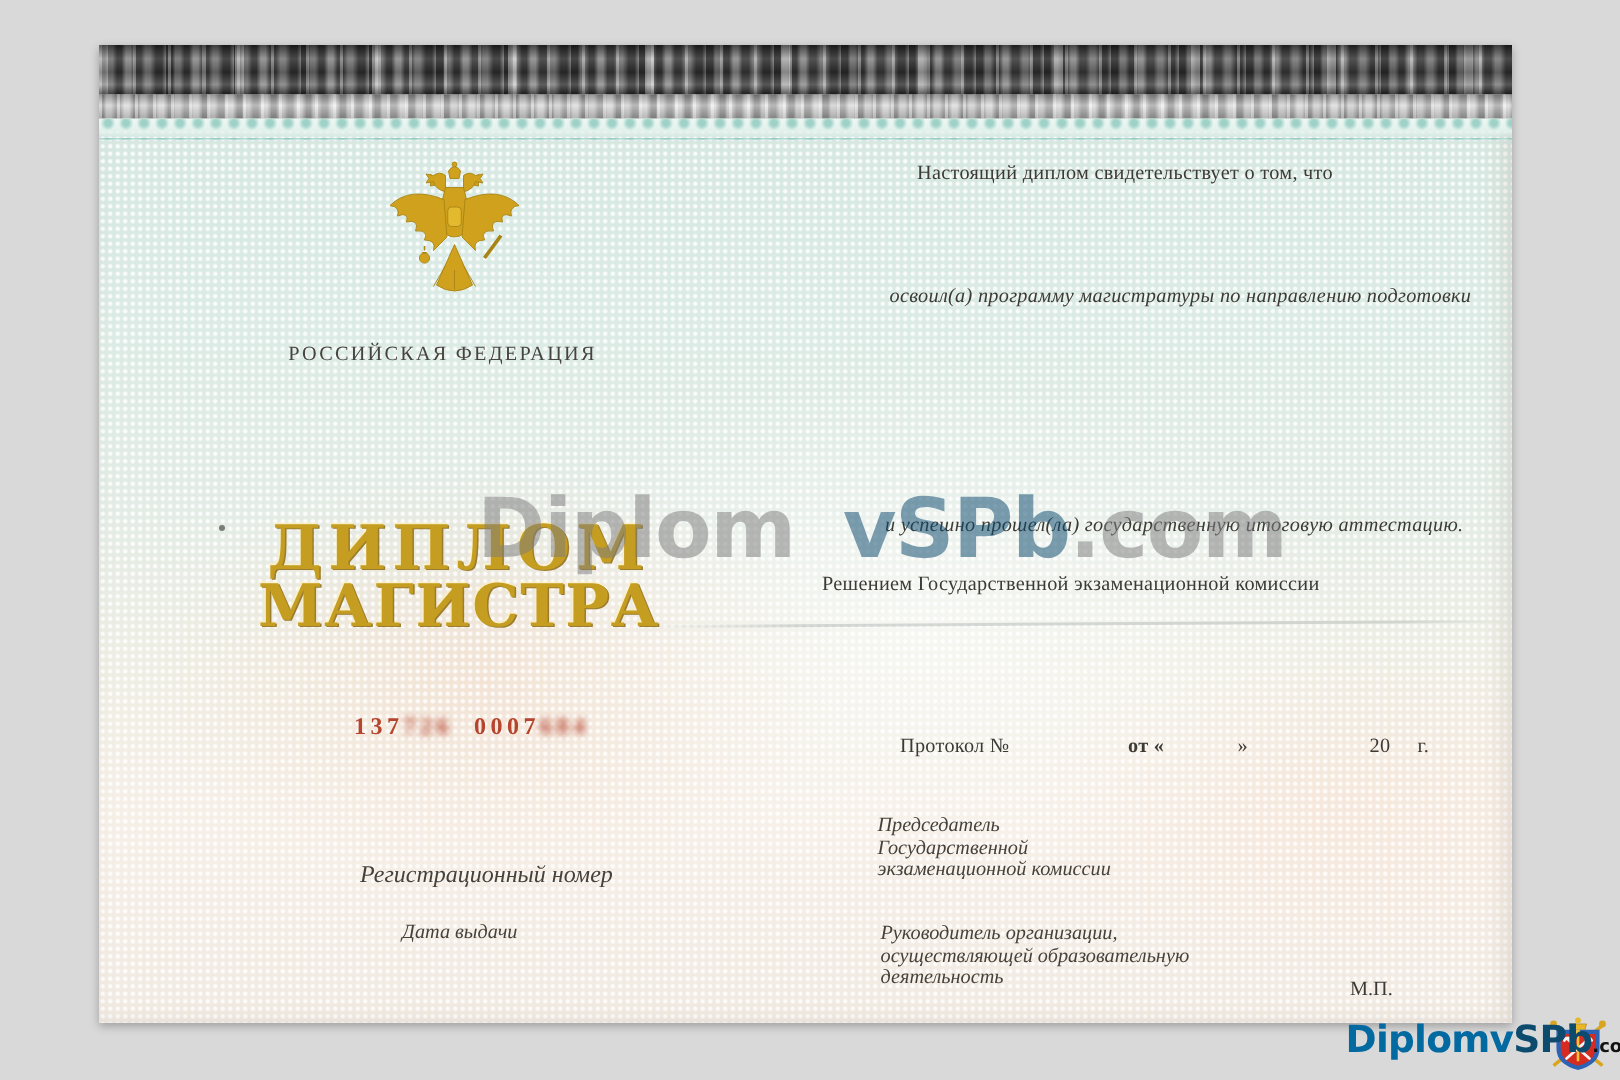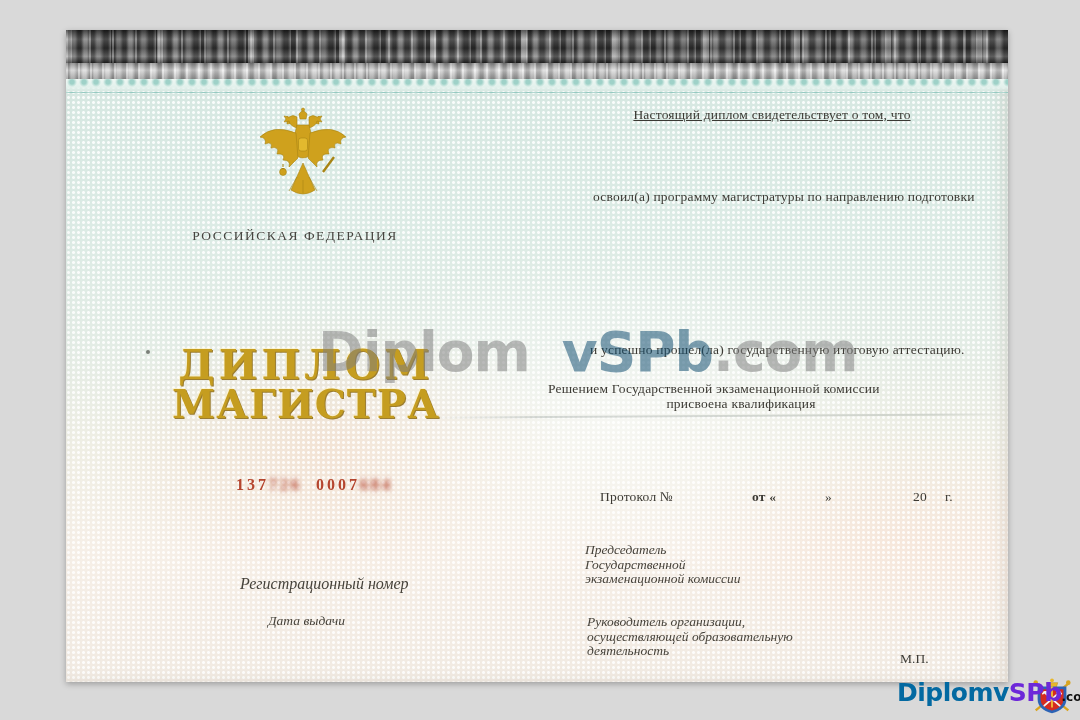--- a/index.html
+++ b/index.html
@@ -32,21 +32,21 @@
       repeating-linear-gradient(90deg,#8f8f8f 0 3px,#c9c9c9 5px 8px,#9a9a9a 11px 14px,#d6d6d6 17px 20px,#969696 23px 23px);
   }
   .band-scallop{position:absolute;left:0;top:49px;width:100%;height:13px;
     background-image:
       radial-gradient(circle at 6px 3px, rgba(150,205,195,0.9) 2px, rgba(150,205,195,0) 5px),
       linear-gradient(180deg,#eef7f3 0%,#e2f1ec 60%, rgba(226,241,236,0) 100%);
     background-size:12px 13px,auto;
     border-bottom:1px solid rgba(130,190,180,0.55);
   }
   .doc-text{color:#3c3a34;font-size:13.5px;letter-spacing:0.2px;}
-  .nowrap{white-space:nowrap;}
+  .nowrap{white-space:nowrap;font-style:italic;}
   .italic{font-style:italic;color:#46423a;}
 
   .eagle{position:absolute;left:187px;top:76px;}
   .country{position:absolute;left:94px;top:198px;width:270px;text-align:center;
     font-size:13.5px;letter-spacing:1.5px;color:#46443f;}
 
   .title{position:absolute;left:104px;top:315px;width:272px;text-align:center;
     color:#c59d20;font-family:"DejaVu Serif","Liberation Serif",serif;font-weight:bold;
     text-shadow:1px 1px 0 rgba(140,105,15,0.85), -1px -1px 0 rgba(255,240,185,0.55);}
   .title-line1{font-size:41px;letter-spacing:4px;line-height:40px;}
@@ -55,21 +55,21 @@
   .serial{position:absolute;left:170px;top:446px;font-weight:bold;font-size:16px;
     letter-spacing:3px;color:#b5452e;}
   .serial .blurred{filter:blur(2.4px);}
   .serial .gap{display:inline-block;width:14px;}
 
   .doc-type{position:absolute;left:76px;top:493px;font-size:14px;font-weight:600;
     letter-spacing:1.2px;color:#3b3831;white-space:nowrap;}
   .reg-label{position:absolute;left:174px;top:545px;font-size:16px;}
   .date-label{position:absolute;left:202px;top:583px;font-size:13.5px;}
 
-  .intro{position:absolute;left:470px;top:77px;width:472px;text-align:center;text-decoration:underline;}
+  .intro{position:absolute;left:448px;top:77px;width:472px;text-align:center;}
   .program{position:absolute;left:527px;top:159px;}
   .attestation{position:absolute;left:524px;top:312px;}
   .commission1{position:absolute;left:482px;top:351px;width:470px;text-align:left;}
   .commission2{position:absolute;left:480px;top:366px;width:390px;text-align:center;}
 
   .protocol-label{position:absolute;left:534px;top:459px;}
   .protocol-from{position:absolute;left:686px;top:459px;font-weight:bold;}
   .protocol-close{position:absolute;left:759px;top:459px;}
   .protocol-year{position:absolute;left:847px;top:459px;}
   .protocol-year-suffix{position:absolute;left:879px;top:459px;}
@@ -89,21 +89,21 @@
     font-family:"DejaVu Sans","Liberation Sans",sans-serif;font-weight:bold;
     font-size:55px;letter-spacing:-1px;opacity:0.52;white-space:nowrap;}
   .wm-gray{color:#7e7e7e;}
   .wm-blue{color:#0c4a6e;margin-left:32px;}
 
   
   .logo{position:absolute;left:874px;top:678px;z-index:6;
     font-family:"DejaVu Sans","Liberation Sans",sans-serif;font-weight:bold;
     white-space:nowrap;}
   .logo-main{font-size:25px;color:#0369a1;letter-spacing:-0.5px;margin-left:23px;}
-  .logo-accent{font-size:25px;color:#6d28d9;letter-spacing:-0.5px;}
+  .logo-accent{font-size:25px;color:#0c4a6e;letter-spacing:-0.5px;}
   .logo-tld{font-size:12px;color:#121212;}
   .crest{position:absolute;left:1029px;top:676px;}
 </style>
 </head>
 <body>
 
 <div class="scene">
 
   <div class="paper">
     <div class="band-dark"></div>
@@ -139,21 +139,20 @@
 
     <div class="serial"><span>137</span><span class="blurred">726</span><span class="gap"></span><span>0007</span><span class="blurred">684</span></div>
 
     <div class="reg-label italic">Регистрационный номер</div>
     <div class="date-label italic">Дата выдачи</div>
 
     <div class="intro doc-text">Настоящий диплом свидетельствует о том, что</div>
     <div class="program doc-text nowrap">освоил(а) программу магистратуры по направлению подготовки</div>
     <div class="attestation doc-text nowrap">и успешно прошел(ла) государственную итоговую аттестацию.</div>
     <div class="commission1 doc-text">Решением Государственной экзаменационной комиссии</div>
-    <div class="commission2 doc-text">присвоена квалификация</div>
 
     <div class="protocol-label doc-text">Протокол №</div>
     <div class="protocol-from doc-text">от «</div>
     <div class="protocol-close doc-text">»</div>
     <div class="protocol-year doc-text">20</div>
     <div class="protocol-year-suffix doc-text">г.</div>
 
     <div class="chairman italic">
       <div>Председатель</div>
       <div>Государственной</div>

